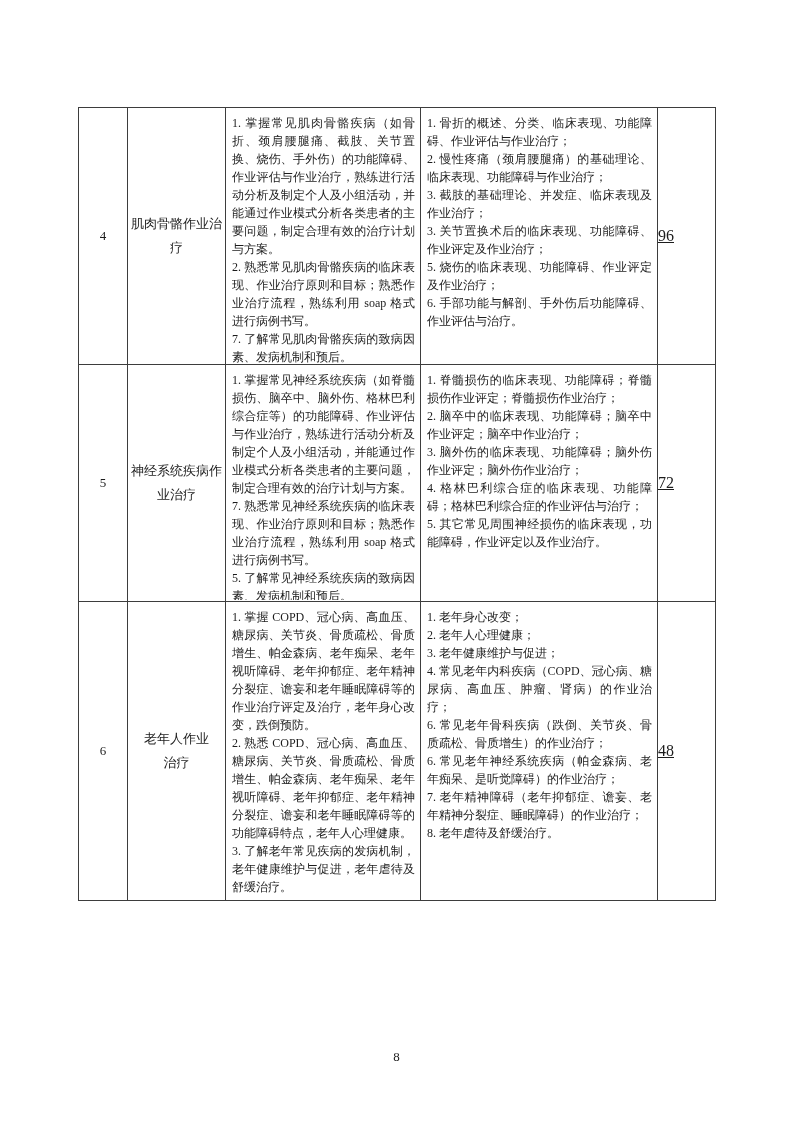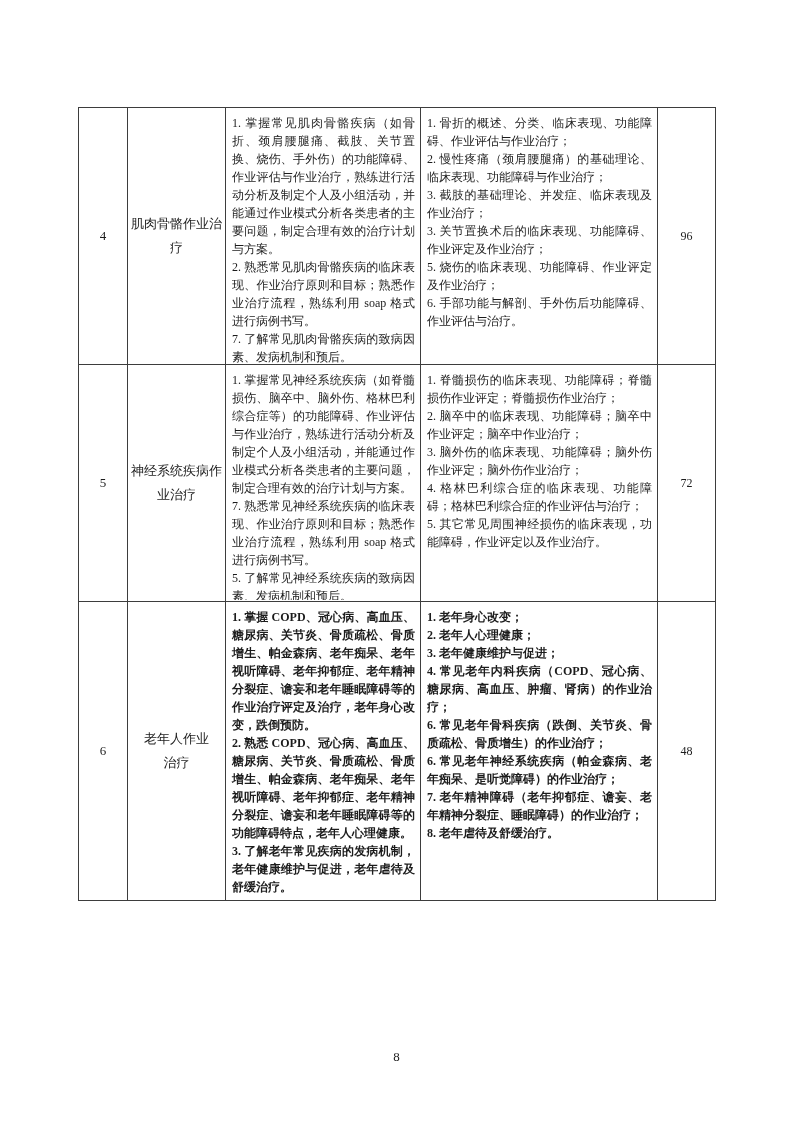--- a/index.html
+++ b/index.html
@@ -53,25 +53,25 @@
   .cell-inner {
     padding: 4px 5px 0 6px;
     font-size: 12px;
     line-height: 18px;
     text-align: justify;
     text-justify: inter-ideograph;
     overflow: hidden;
   }
   tr.row-4 .cell-inner { height: 249px; }
   tr.row-5 .cell-inner { height: 229px; }
-  tr.row-6 .cell-inner { height: 291px; font-weight: bold; }
+  tr.row-6 .cell-inner { height: 291px; }
   .para { margin: 0; }
   td.cell-hours {
-    text-align: center;
-    font-size: 12px;
+    font-size: 16px;
+    text-decoration: underline;
   }
   .page-number {
     position: absolute;
     left: 0;
     right: 0;
     top: 1049px;
     text-align: center;
     font-size: 13px;
   }
 </style>

